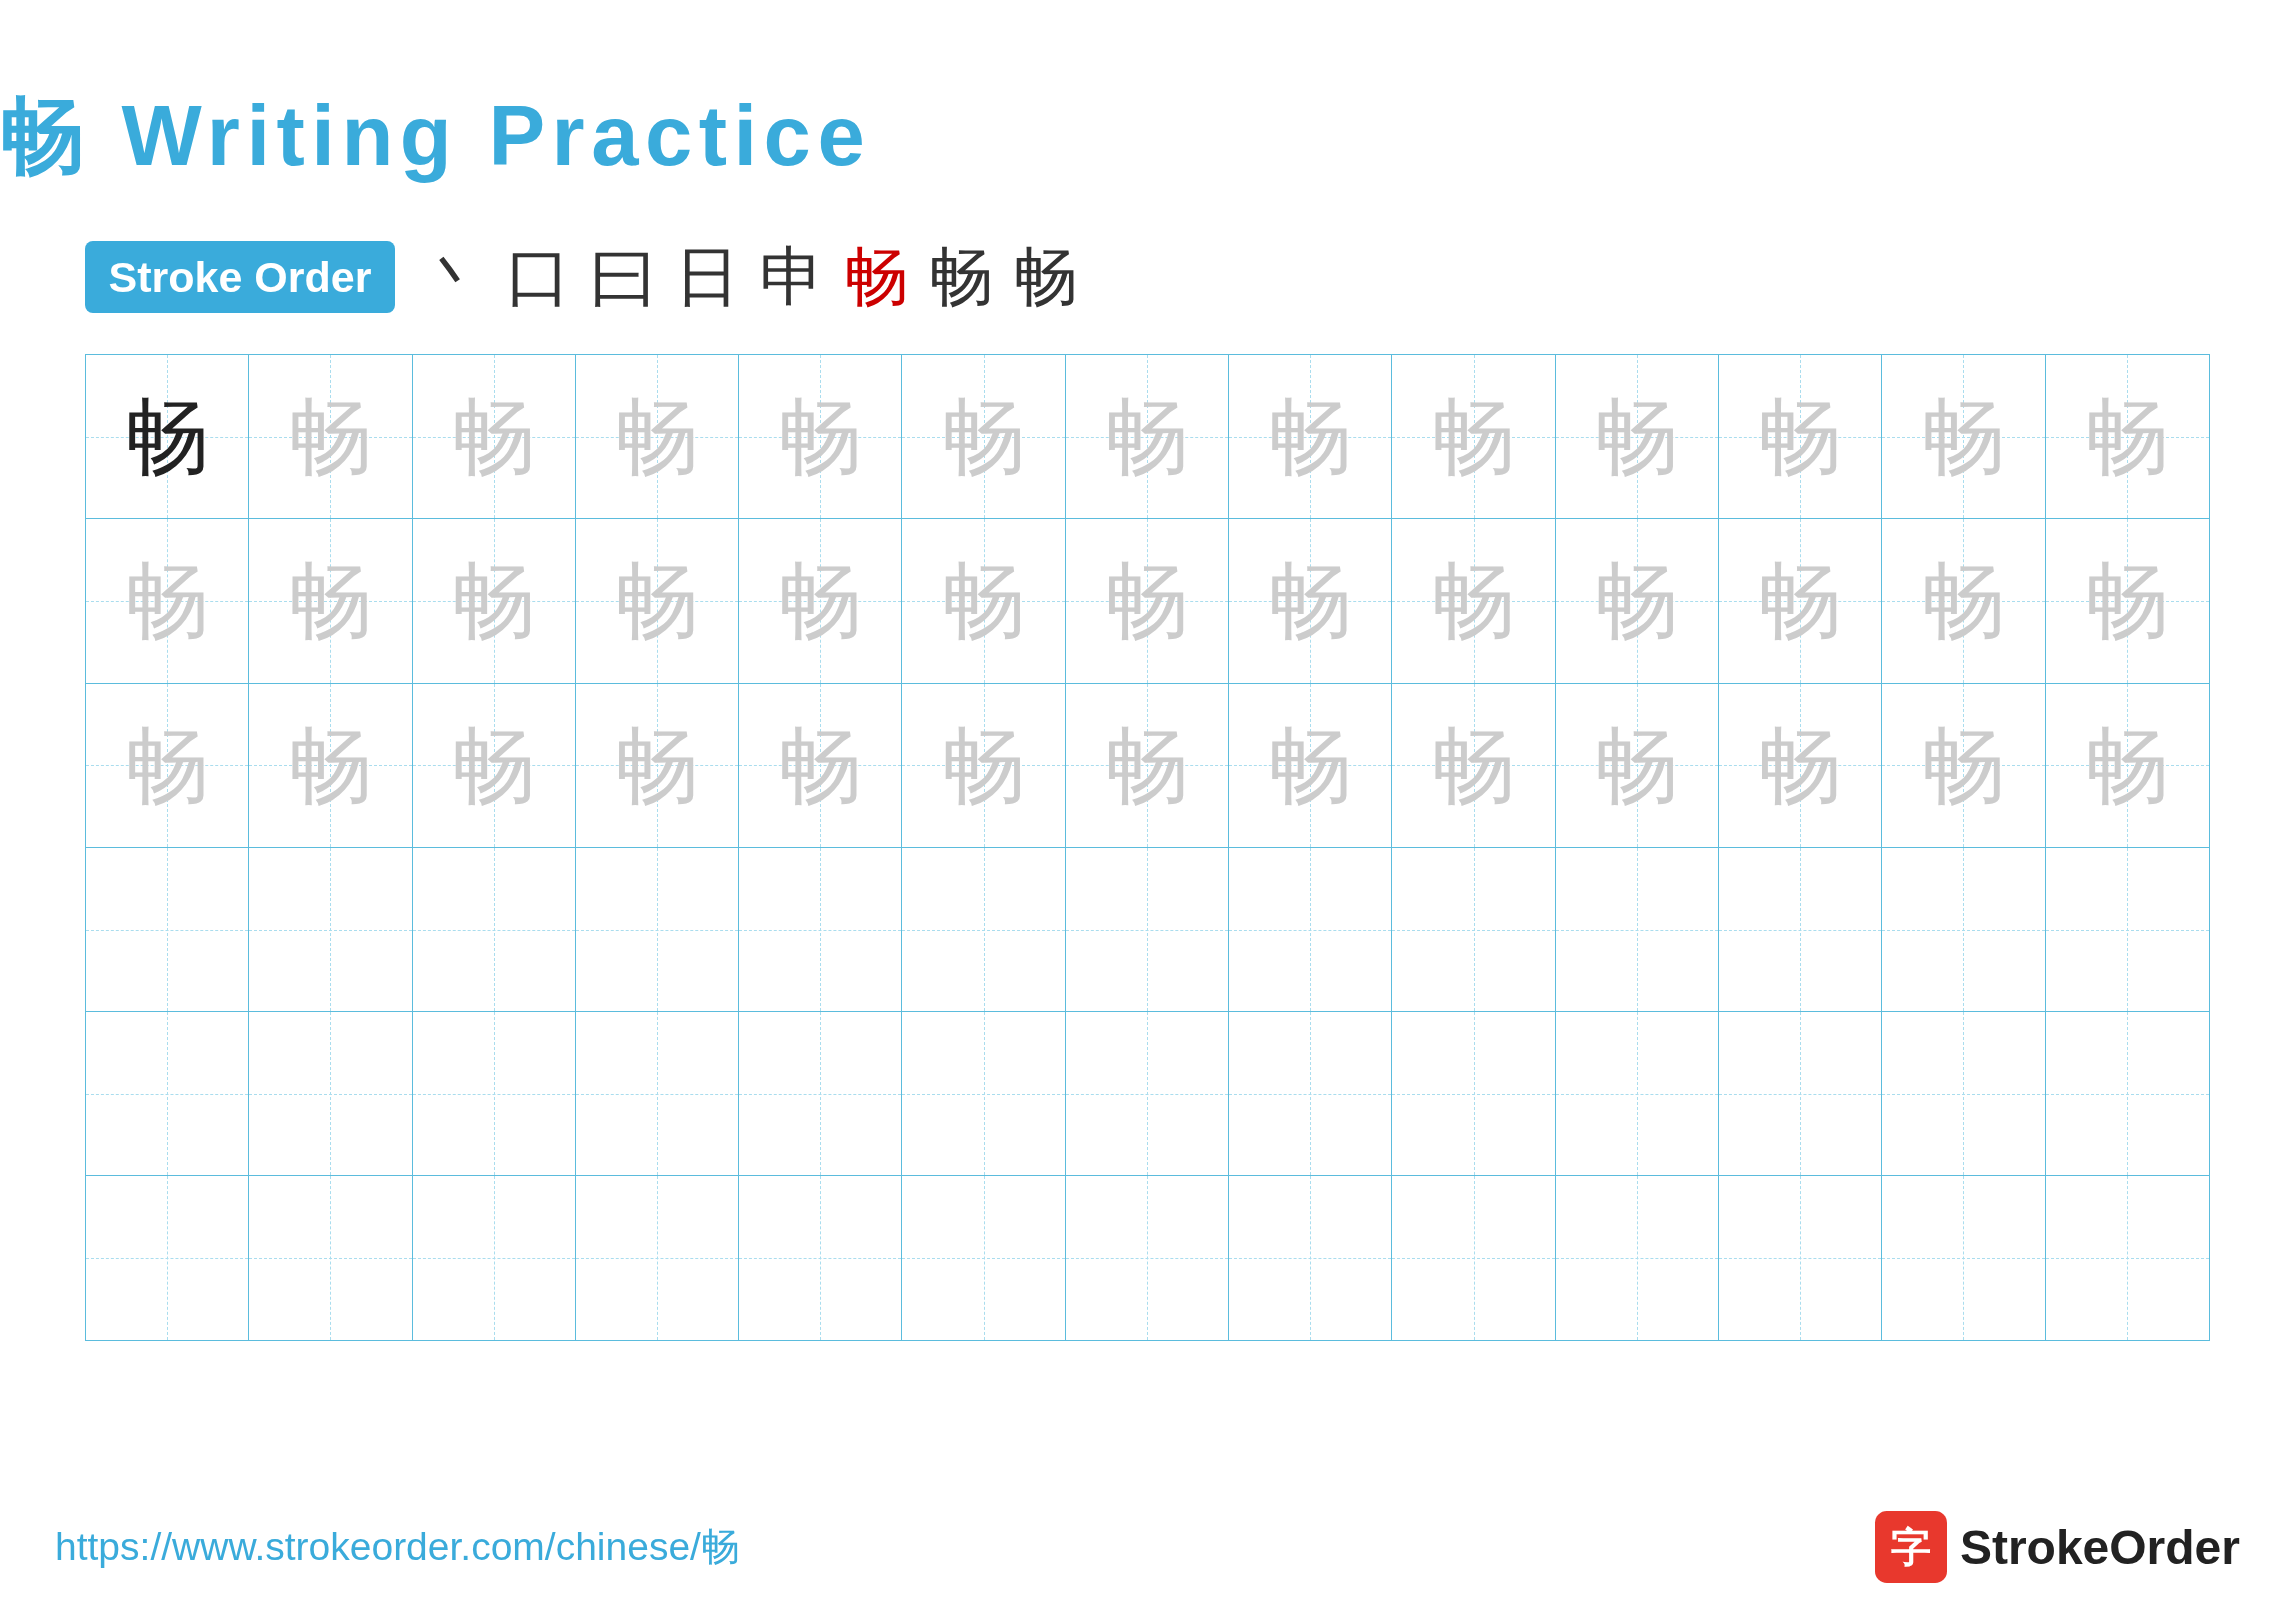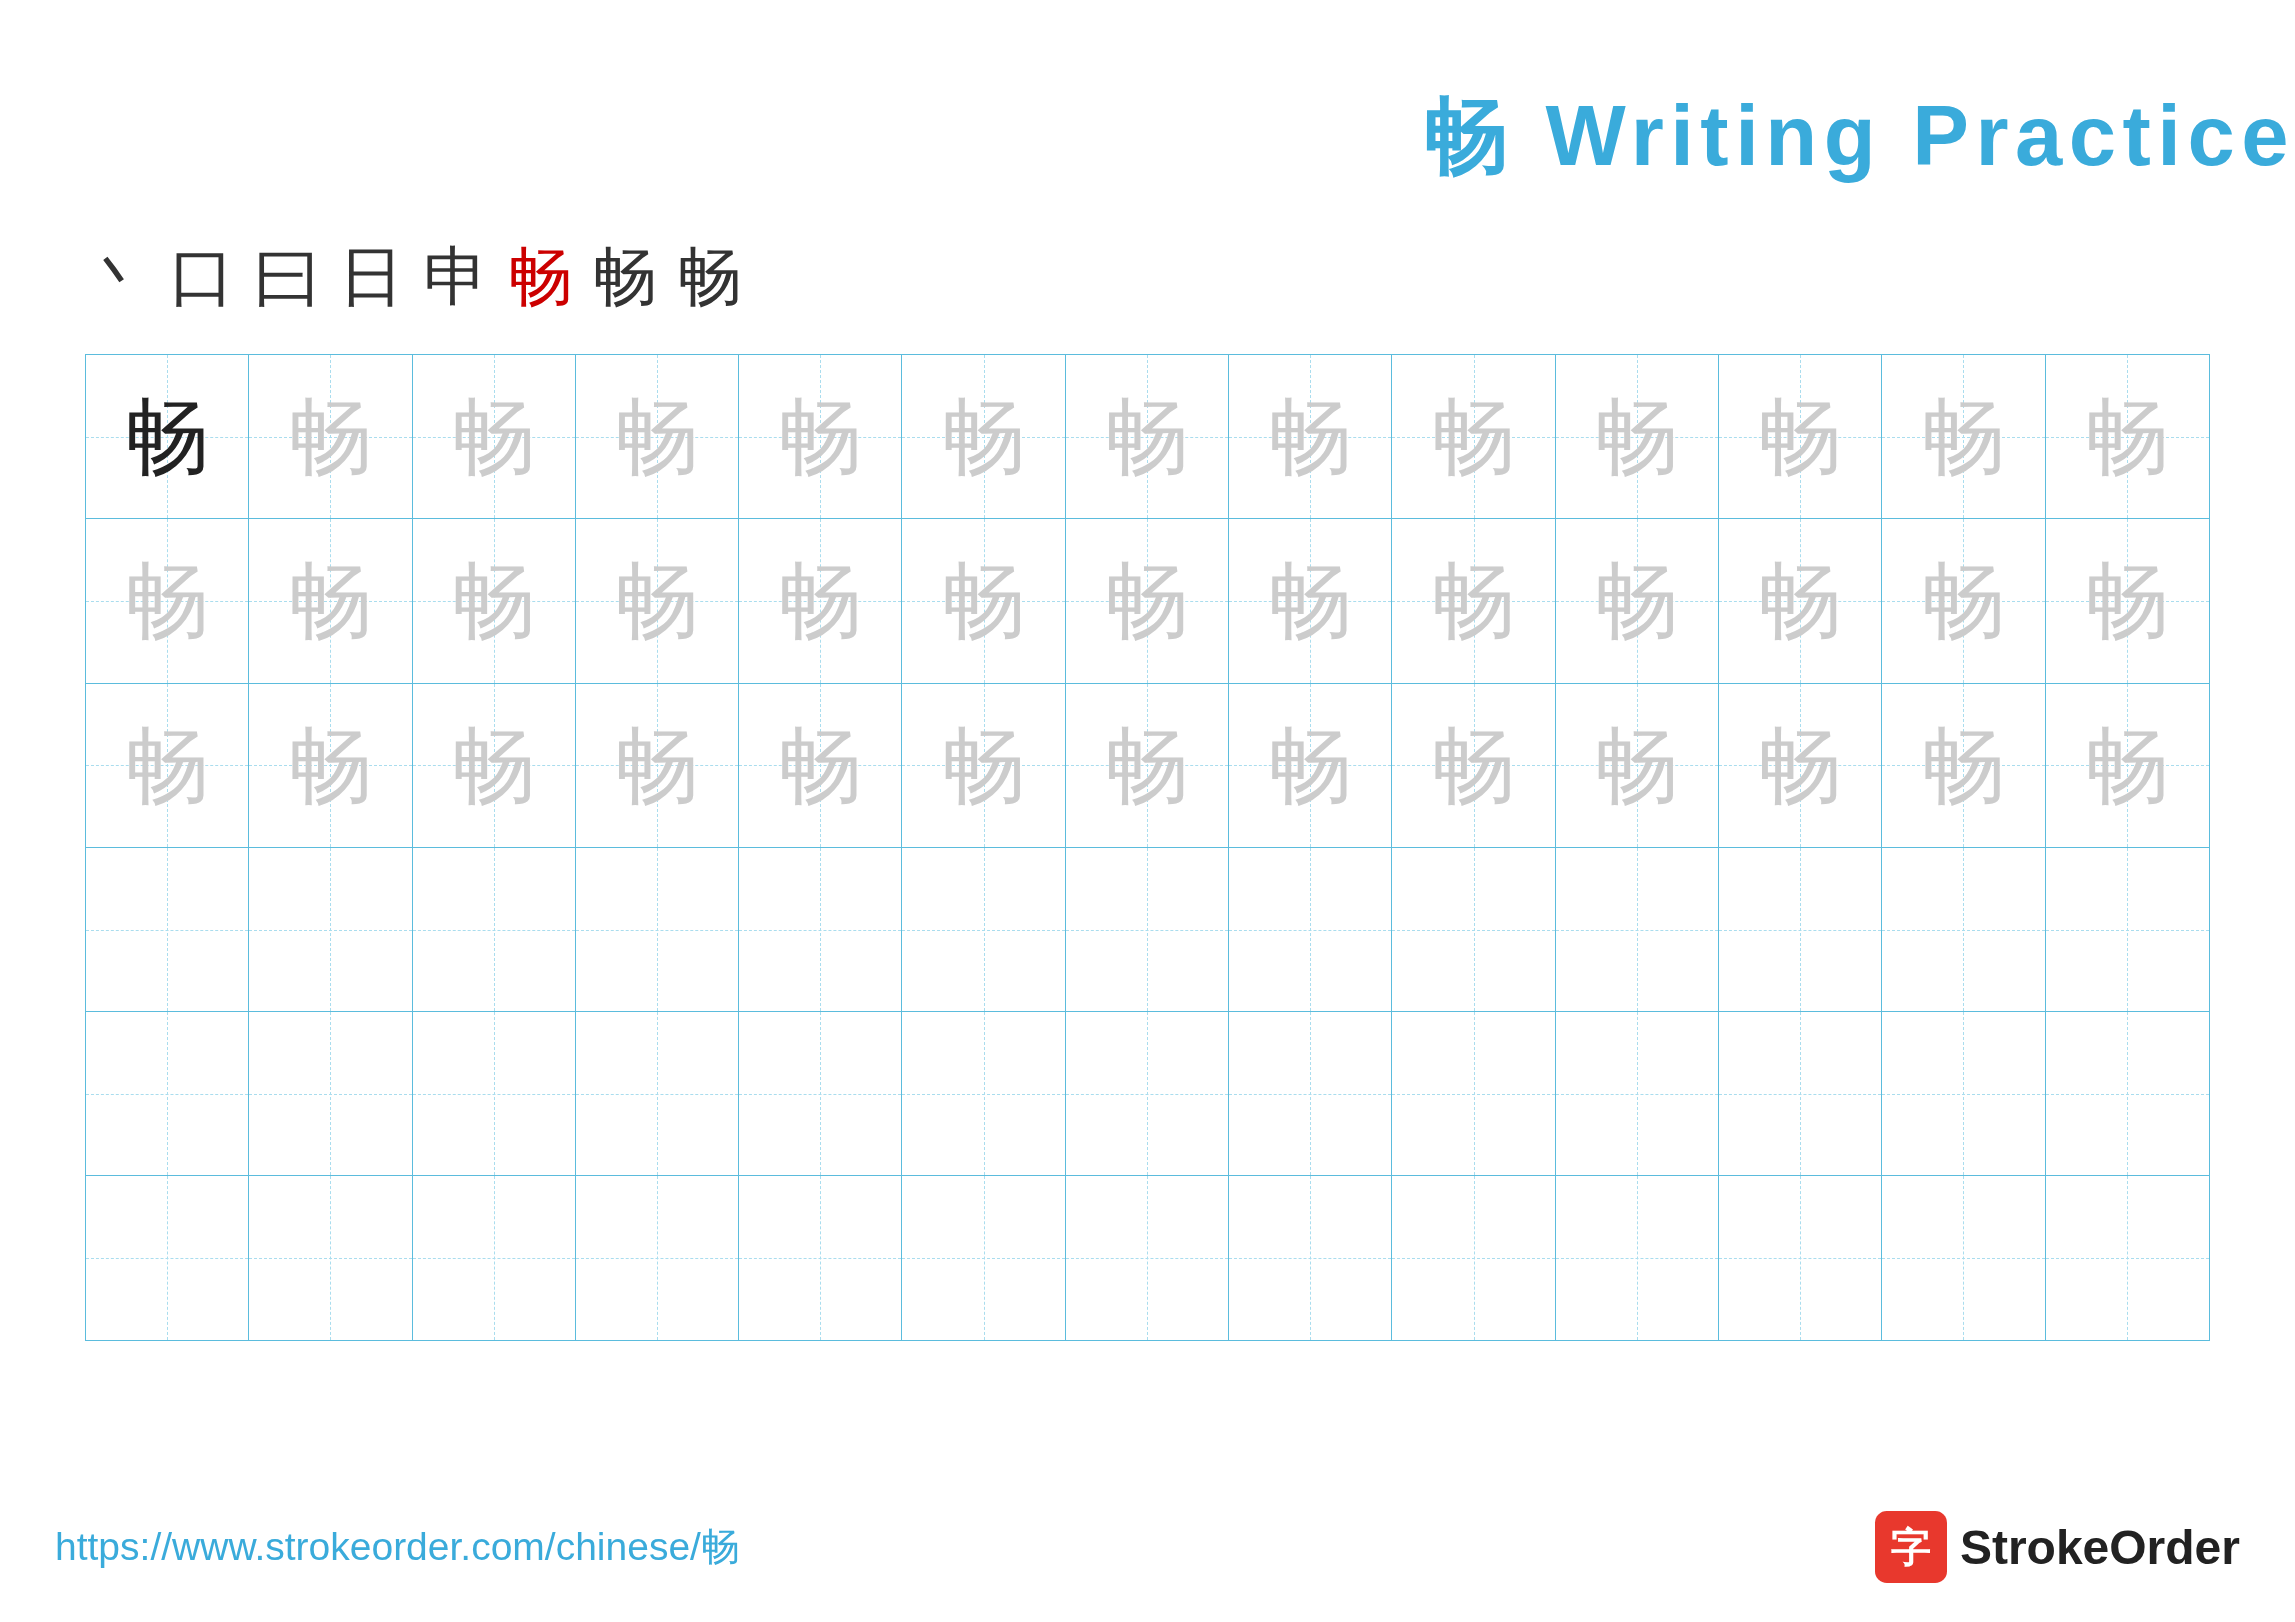--- a/index.html
+++ b/index.html
@@ -7,21 +7,21 @@
     body {
       background: #ffffff;
       font-family: Arial, sans-serif;
       width: 2295px;
       height: 1622px;
       position: relative;
       overflow: hidden;
     }
 
     .page-title {
-      text-align: right;
+      text-align: left;
       padding-top: 79px;
       padding-bottom: 39px;
       font-size: 85px;
       font-weight: bold;
       color: #3aabdb;
       letter-spacing: 6.5px;
     }
 
     .stroke-order-row {
       display: flex;
@@ -164,20 +164,21 @@
       font-weight: bold;
       color: #222222;
     }
   </style>
 </head>
 <body>
 
 <div class="page-title">畅 Writing Practice</div>
 
 <div class="stroke-order-row">
+  <div class="stroke-order-badge">Stroke Order</div>
   <div class="stroke-sequence">
     <span class="stroke-char">丶</span>
     <span class="stroke-char">口</span>
     <span class="stroke-char">曰</span>
     <span class="stroke-char">日</span>
     <span class="stroke-char">申</span>
     <span class="stroke-char red">畅</span>
     <span class="stroke-char">畅</span>
     <span class="stroke-char">畅</span>
   </div>

